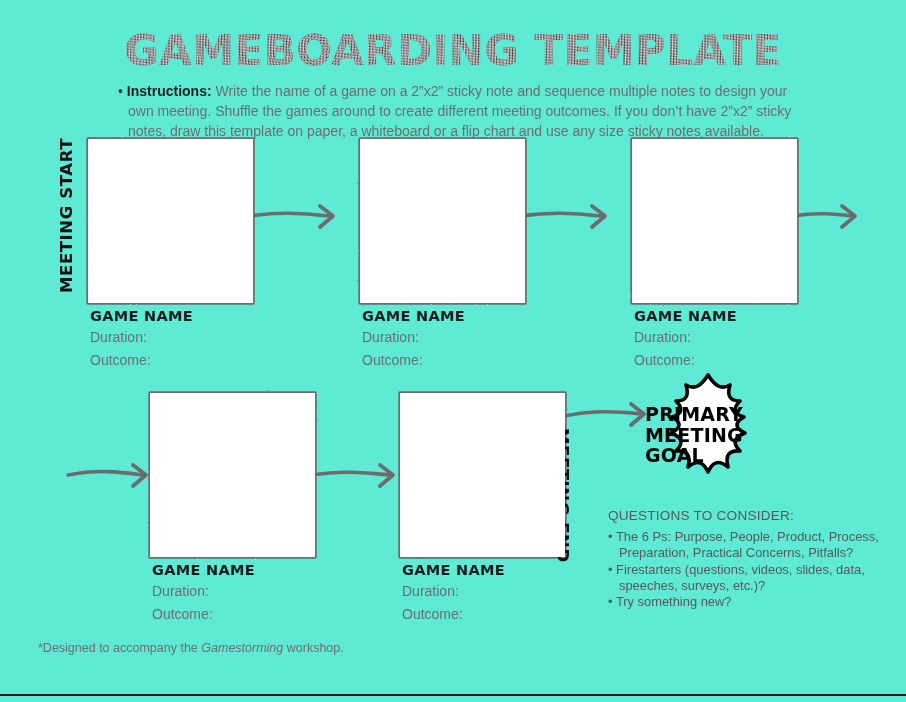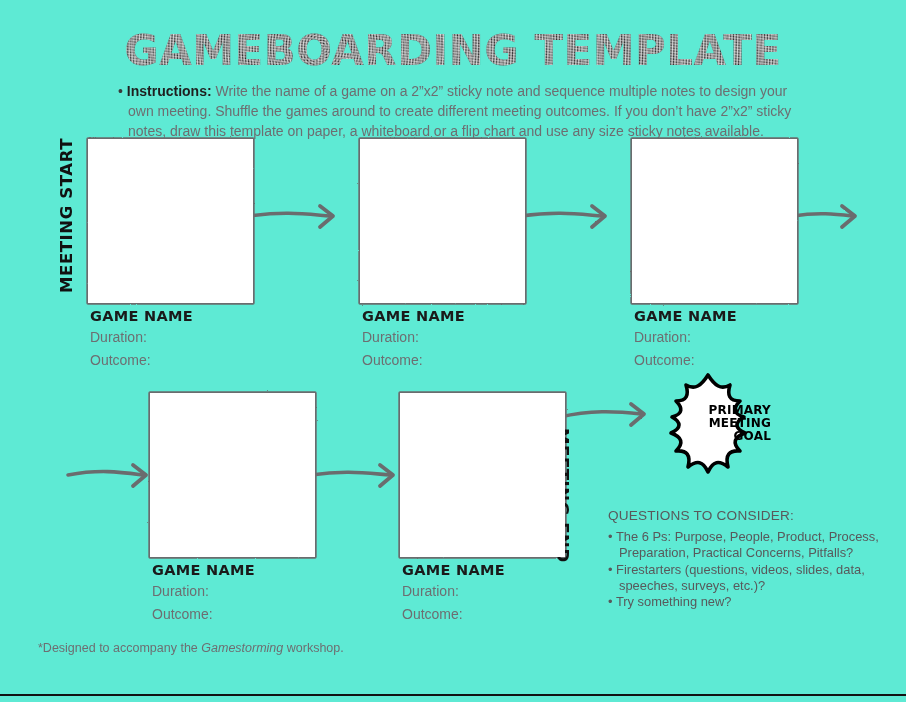--- a/index.html
+++ b/index.html
@@ -126,22 +126,22 @@
     left: 645px;
     top: 372px;
     width: 126px;
     height: 112px;
   }
   #burst-text {
     position: absolute;
     left: 645px;
     top: 404px;
     width: 126px;
-    text-align: right;
-    font-size: 12px;
+    text-align: left;
+    font-size: 19px;
     font-weight: bold;
     line-height: 1.08;
     color: #000;
     letter-spacing: 0.2px;
     font-family: "DejaVu Sans", sans-serif;
   }
 
   
   #questions {
     position: absolute;

